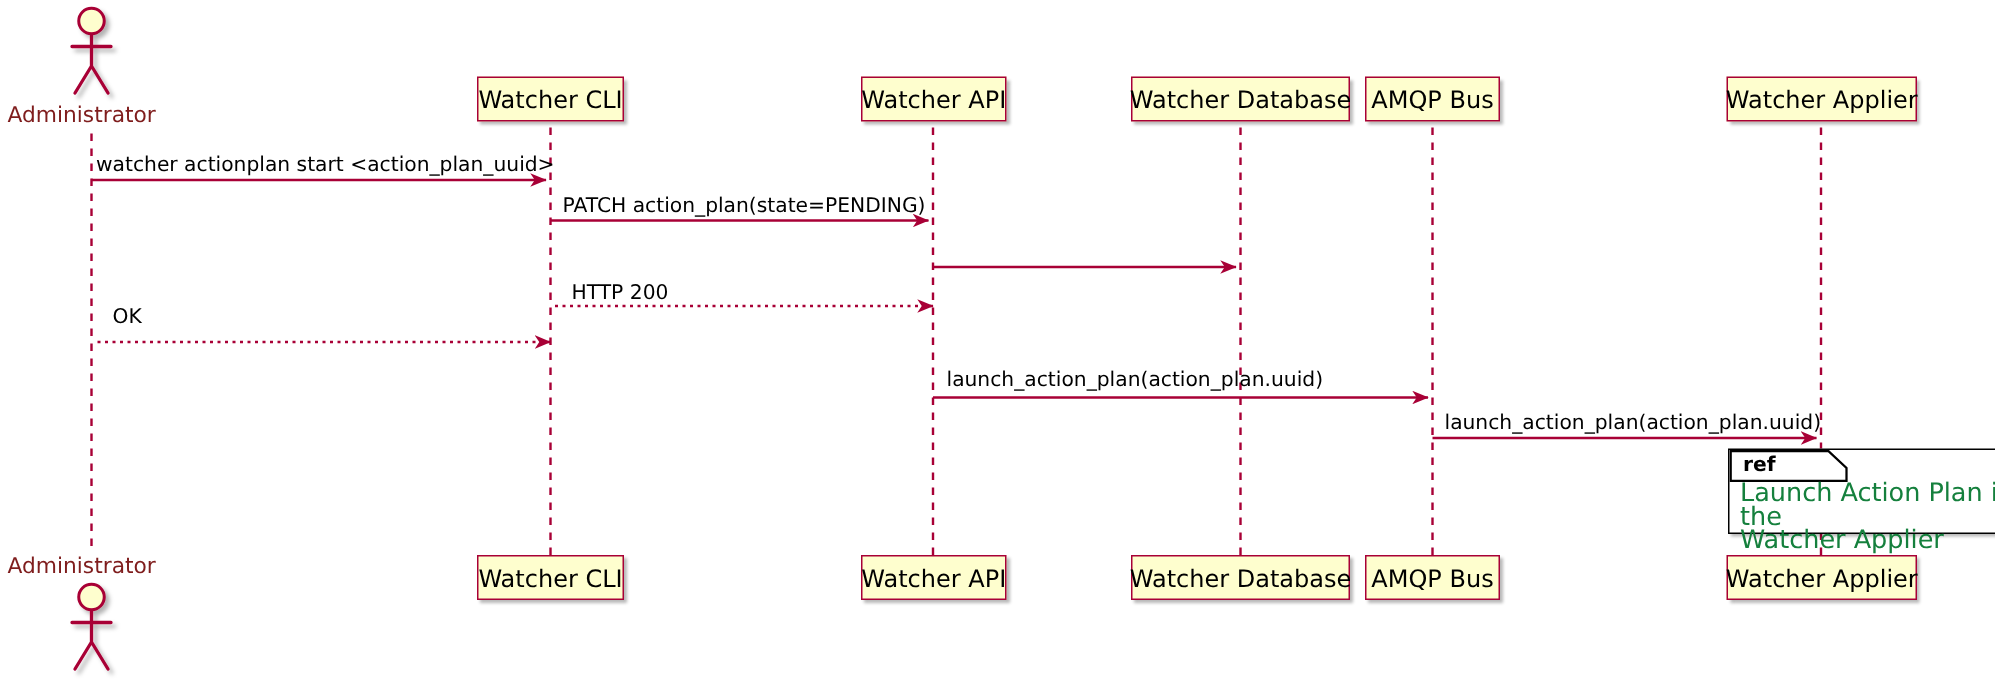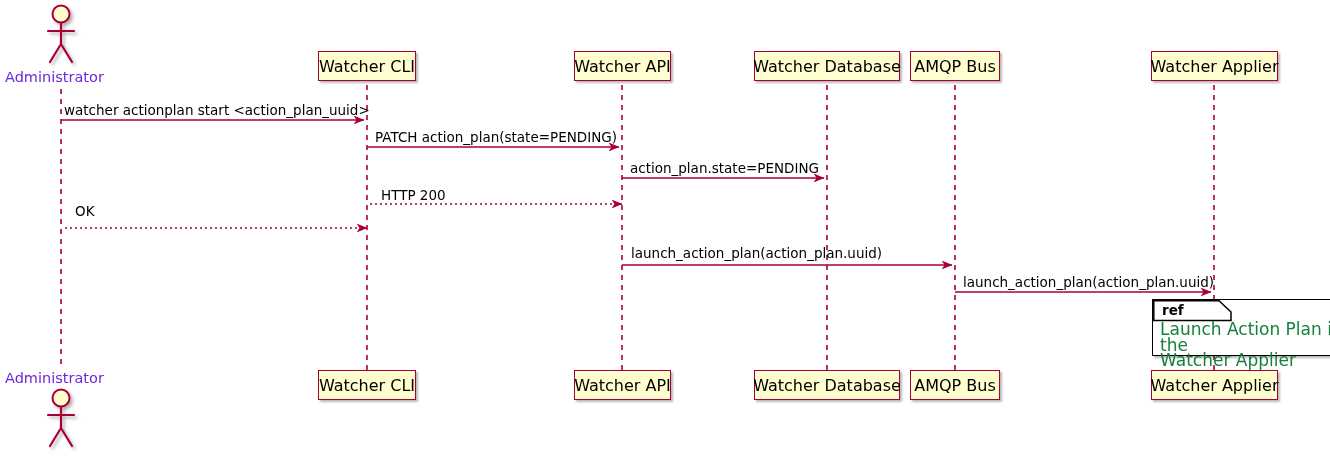--- a/index.html
+++ b/index.html
@@ -9,21 +9,21 @@
   svg.layer{position:absolute;left:0;top:0;width:1330px;height:456px;}
 
   .pbox{position:absolute;background:#FEFECE;border:1.5px solid #A80036;
         box-shadow:2px 2px 2px rgba(0,0,0,.28);
         display:flex;align-items:center;justify-content:center;
         font-size:16px;color:#000;white-space:nowrap;box-sizing:border-box;}
 
   .msg{position:absolute;font-size:13.5px;color:#000;white-space:nowrap;
        line-height:14px;}
 
-  .actorlbl{position:absolute;font-size:14.5px;color:#6d28d9;white-space:nowrap;}
+  .actorlbl{position:absolute;font-size:14.5px;color:#7f1d1d;white-space:nowrap;}
 
   .refbox{position:absolute;background:#FFFFFF;border:1.5px solid #000;
           box-shadow:2px 2px 2px rgba(0,0,0,.28);box-sizing:border-box;}
   .reftag{position:absolute;left:0;top:0;font-weight:bold;font-size:13.5px;
           padding:2px 13px 2px 9px;color:#000;}
   .reftxt{position:absolute;left:7px;top:22px;font-size:17px;color:#15803d;
           line-height:15.5px;white-space:pre-line;}
 </style>
 </head>
 <body>
@@ -83,21 +83,20 @@
   <div class="pbox" style="left:1151px;top:51px;width:127px;height:30px;">Watcher Applier</div>
 
   <div class="pbox" style="left:318px;top:370px;width:98px;height:30px;">Watcher CLI</div>
   <div class="pbox" style="left:574px;top:370px;width:97px;height:30px;">Watcher API</div>
   <div class="pbox" style="left:754px;top:370px;width:146px;height:30px;">Watcher Database</div>
   <div class="pbox" style="left:910px;top:370px;width:90px;height:30px;">AMQP Bus</div>
   <div class="pbox" style="left:1151px;top:370px;width:127px;height:30px;">Watcher Applier</div>
 
   <div class="msg" style="left:375px;top:130px;">PATCH action_plan(state=PENDING)</div>
   <div class="msg" style="left:64px;top:103px;">watcher actionplan start &lt;action_plan_uuid&gt;</div>
-  <div class="msg" style="left:630px;top:161px;">action_plan.state=PENDING</div>
   <div class="msg" style="left:381px;top:188px;">HTTP 200</div>
   <div class="msg" style="left:75px;top:204px;">OK</div>
   <div class="msg" style="left:631px;top:246px;">launch_action_plan(action_plan.uuid)</div>
   <div class="msg" style="left:963px;top:275px;">launch_action_plan(action_plan.uuid)</div>
 
   <div class="refbox" style="left:1152px;top:299px;width:195px;height:57px;">
     <div class="reftag">ref</div>
     <svg width="167" height="57" style="position:absolute;left:0;top:0;">
       <path d="M0.8,0.8 L66,0.8 L78,12 L78,20.5 L0.8,20.5 Z" fill="none" stroke="#000" stroke-width="1.5"></path>
     </svg>

